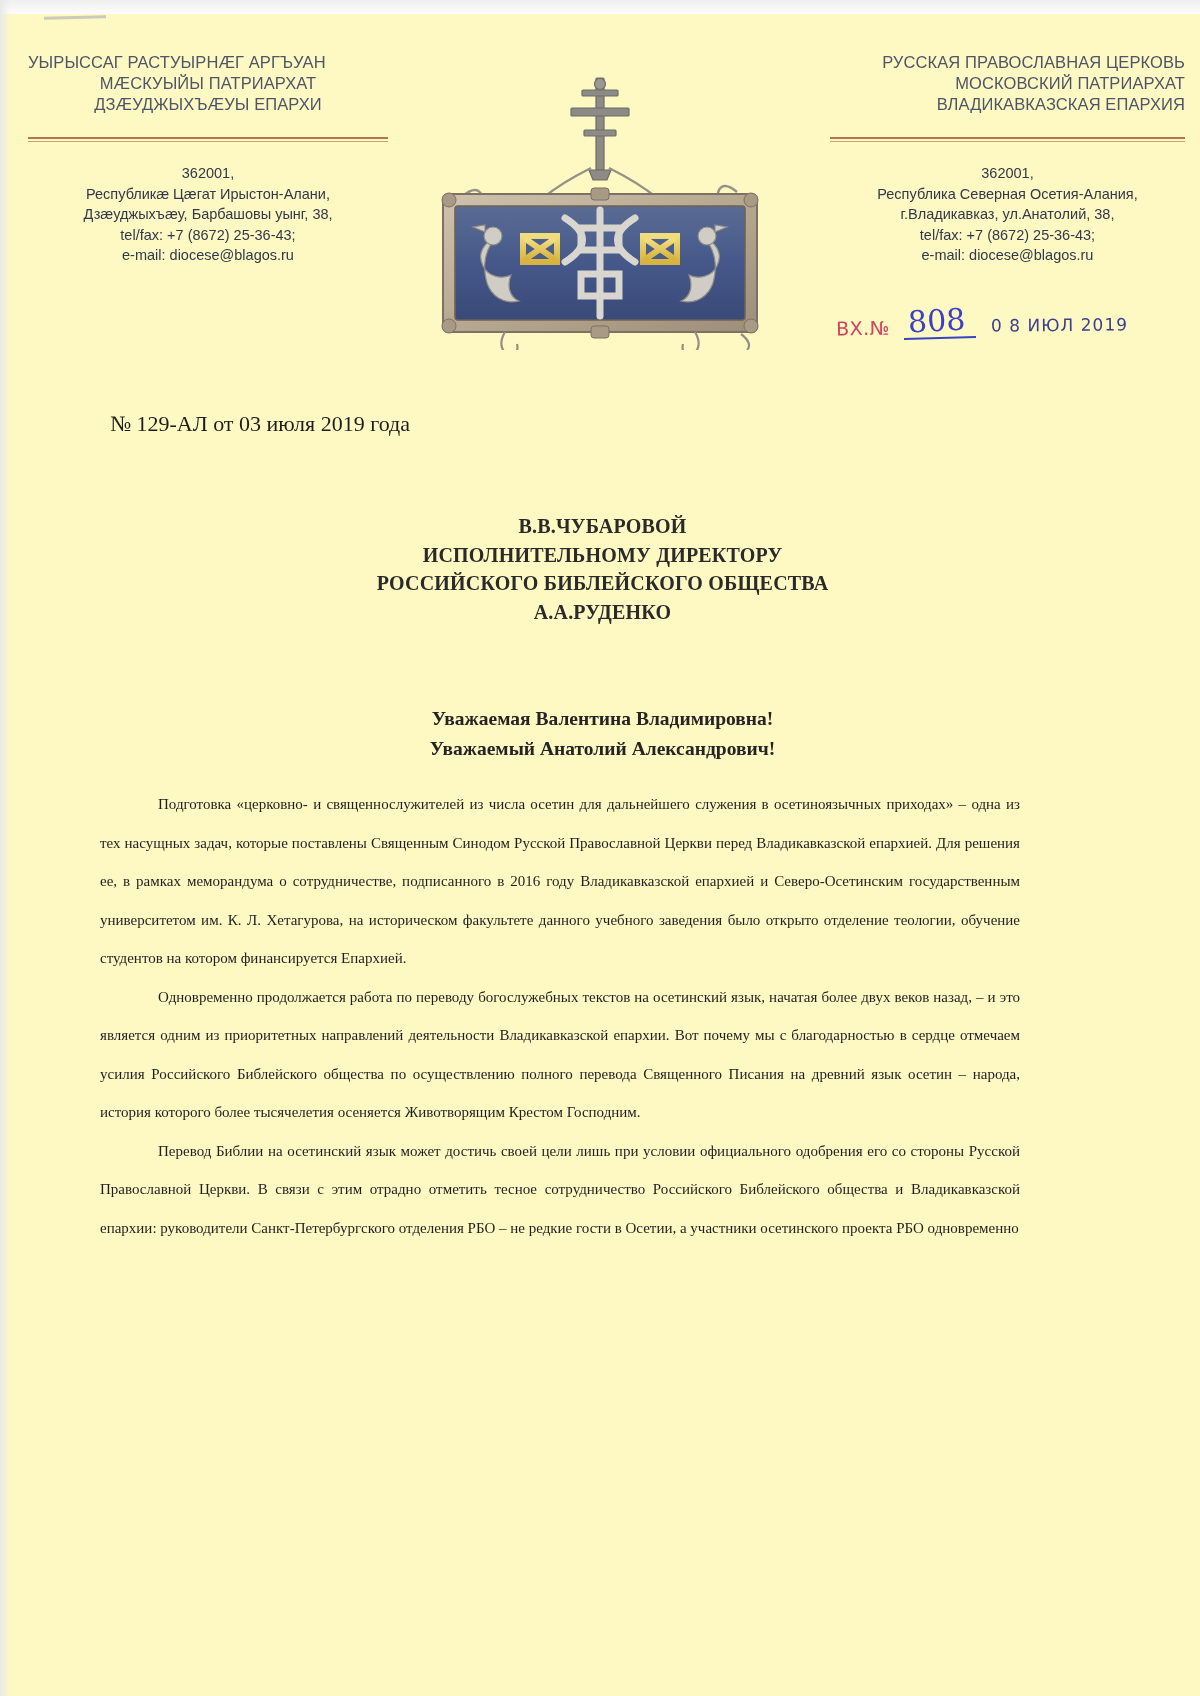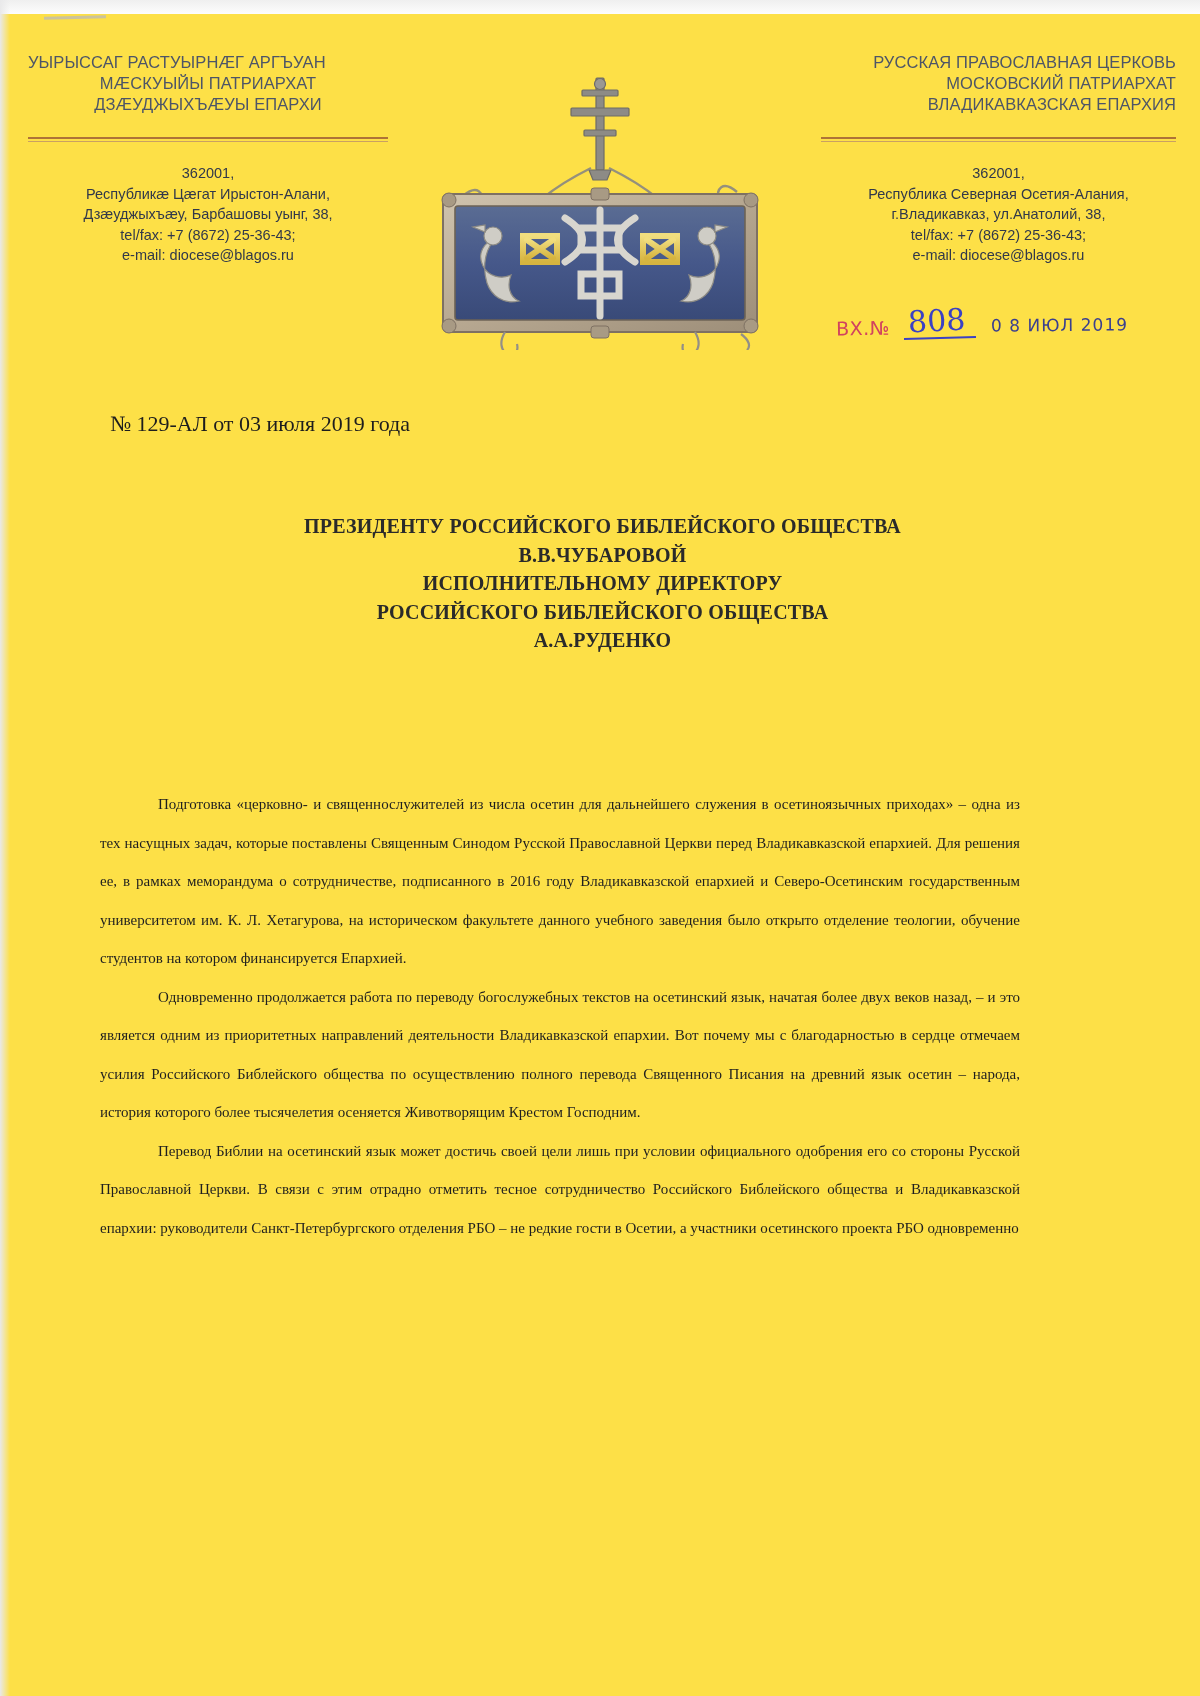--- a/index.html
+++ b/index.html
@@ -13,21 +13,21 @@
     height: 1696px;
     position: relative;
     font-family: "Liberation Serif", "DejaVu Serif", serif;
     color: #1b1b1b;
     overflow: hidden;
   }
 
   .page {
     position: absolute;
     inset: 0;
-    background: #fde047;
+    background: #fef9c3;
   }
 
   
   .scan-edge-top {
     position: absolute;
     top: 0; left: 0; right: 0;
     height: 14px;
     background: linear-gradient(180deg, #efefef 0%, #fdfdfd 100%);
   }
   .scan-mark {
@@ -58,21 +58,21 @@
 
   .masthead-col {
     position: absolute;
     top: 0;
     width: 360px;
     text-align: center;
     color: #4d5567;
     font-family: "Liberation Sans", "DejaVu Sans", sans-serif;
   }
   .masthead-col.left { left: 28px; }
-  .masthead-col.right { right: 24px; width: 355px; }
+  .masthead-col.right { right: 15px; width: 355px; }
 
   .masthead-title {
     font-size: 16.5px;
     line-height: 21px;
     letter-spacing: .1px;
     white-space: nowrap;
   }
   .masthead-col.left .masthead-title { text-align: left; }
   .masthead-col.left .mt-1 { text-align: left; }
   .masthead-col.left .mt-2,
@@ -345,27 +345,30 @@
   <div class="stamp">
     <div class="stamp-label">ВХ.№</div>
     <div class="stamp-number">808</div>
     <div class="stamp-underline"></div>
     <div class="stamp-date">0 8 ИЮЛ 2019</div>
   </div>
 
   <div class="docnum">№ 129-АЛ от 03 июля 2019 года</div>
 
   <div class="addressee">
-    <div>ПРЕЗИДЕНТУ РОССИЙСКОГО БИБЛЕЙСКОГО ОБЩЕСТВА</div>
     <div>В.В.ЧУБАРОВОЙ</div>
     <div>ИСПОЛНИТЕЛЬНОМУ ДИРЕКТОРУ</div>
     <div>РОССИЙСКОГО БИБЛЕЙСКОГО ОБЩЕСТВА</div>
     <div>А.А.РУДЕНКО</div>
   </div>
 
+  <div class="greeting">
+    <div>Уважаемая Валентина Владимировна!</div>
+    <div>Уважаемый Анатолий Александрович!</div>
+  </div>
 
   <div class="body-text">
     <p>Подготовка «церковно- и священнослужителей из числа осетин для дальнейшего служения в осетиноязычных приходах» – одна из тех насущных задач, которые поставлены Священным Синодом Русской Православной Церкви перед Владикавказской епархией. Для решения ее, в рамках меморандума о сотрудничестве, подписанного в 2016 году Владикавказской епархией и Северо-Осетинским государственным университетом им. К. Л. Хетагурова, на историческом факультете данного учебного заведения было открыто отделение теологии, обучение  студентов на котором финансируется Епархией.</p>
     <p>Одновременно продолжается работа по переводу богослужебных текстов на осетинский язык, начатая более двух веков назад, – и это является одним из приоритетных направлений деятельности Владикавказской епархии. Вот почему мы с благодарностью в сердце отмечаем усилия Российского Библейского общества по осуществлению полного перевода Священного Писания на древний язык осетин – народа, история которого более тысячелетия осеняется Животворящим Крестом Господним.</p>
     <p>Перевод Библии на осетинский язык может достичь своей цели лишь при условии официального одобрения его со стороны Русской Православной Церкви. В связи с этим отрадно отметить тесное  сотрудничество Российского Библейского общества и Владикавказской епархии: руководители Санкт-Петербургского отделения РБО – не редкие гости в Осетии, а участники осетинского проекта РБО  одновременно</p>
   </div>
 
 </div>
 
 </body></html>

